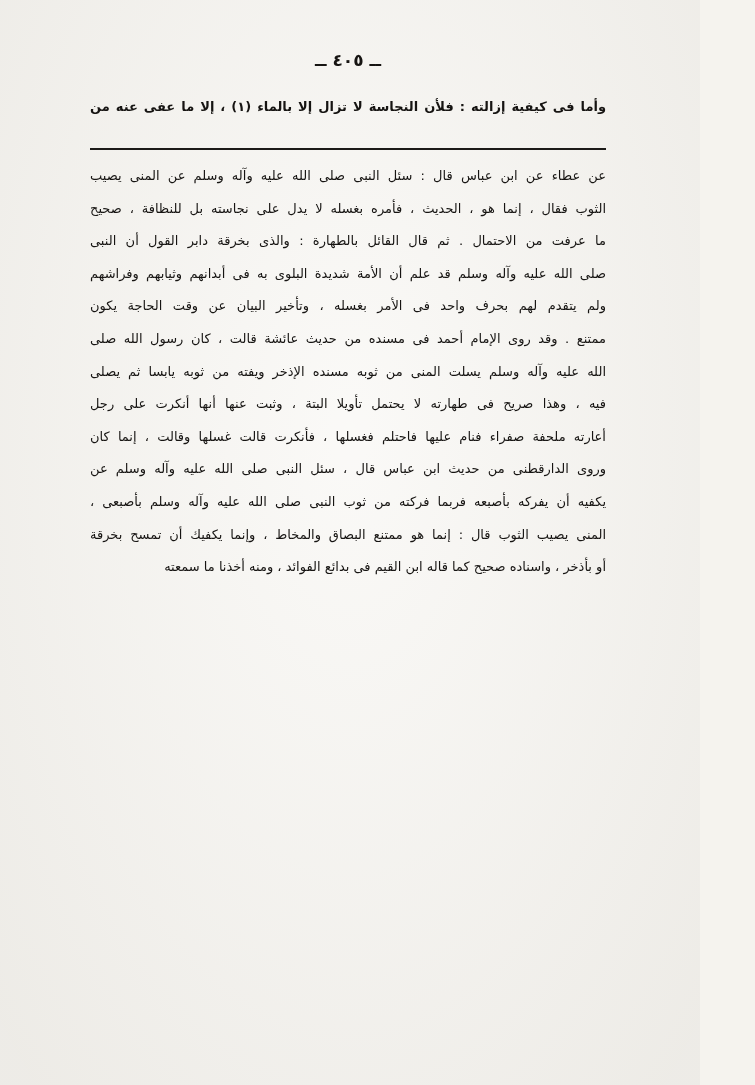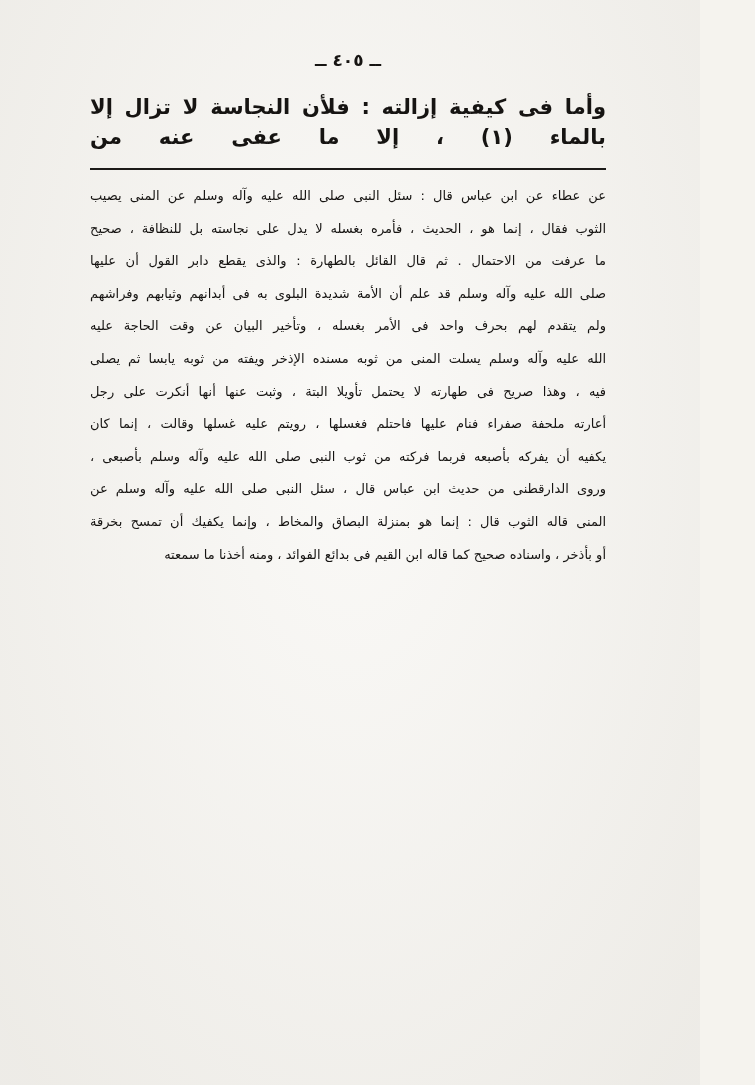--- a/index.html
+++ b/index.html
@@ -26,26 +26,26 @@
       #f5f3ee;
   }
   .page-number {
     text-align: center;
     font-size: 17px;
     font-weight: bold;
     letter-spacing: 1px;
     margin-bottom: 22px;
   }
   .header-line {
-    font-size: 21px;
+    font-size: 13px;
     font-weight: bold;
     line-height: 30px;
     text-align: justify;
     text-align-last: justify;
-    margin-bottom: 16px;
+    margin-bottom: 26px;
   }
   .rule {
     border: 0;
     border-top: 2.2px solid #1c1a18;
     margin: 6px 0 10px 0;
   }
   .body-text {
     margin-top: 4px;
   }
   .body-text .text-line {
@@ -66,25 +66,26 @@
 
   <div class="page-number">ــ ٤٠٥ ــ</div>
 
   <div class="header-line">وأما فى كيفية إزالته : فلأن النجاسة لا تزال إلا بالماء (١) ، إلا ما عفى عنه من</div>
 
   <hr class="rule">
 
   <div class="body-text">
       <div class="text-line">عن عطاء عن ابن عباس قال : سئل النبى صلى الله عليه وآله وسلم عن المنى يصيب</div>
       <div class="text-line">الثوب فقال ، إنما هو ، الحديث ، فأمره بغسله لا يدل على نجاسته بل للنظافة ، صحيح</div>
-      <div class="text-line">ما عرفت من الاحتمال . ثم قال القائل بالطهارة : والذى يقطع دابر القول أن عليها</div>
+      <div class="text-line">ما عرفت من الاحتمال . ثم قال القائل بالطهارة : والذى بخرقة دابر القول أن النبى</div>
       <div class="text-line">صلى الله عليه وآله وسلم قد علم أن الأمة شديدة البلوى به فى أبدانهم وثيابهم وفراشهم</div>
-      <div class="text-line">ولم يتقدم لهم بحرف واحد فى الأمر بغسله ، وتأخير البيان عن وقت الحاجة عليه</div>
+      <div class="text-line">ولم يتقدم لهم بحرف واحد فى الأمر بغسله ، وتأخير البيان عن وقت الحاجة يكون</div>
+      <div class="text-line">ممتنع . وقد روى الإمام أحمد فى مسنده من حديث عائشة قالت ، كان رسول الله صلى</div>
       <div class="text-line">الله عليه وآله وسلم يسلت المنى من ثوبه مسنده الإذخر ويفته من ثوبه يابسا ثم يصلى</div>
       <div class="text-line">فيه ، وهذا صريح فى طهارته لا يحتمل تأويلا البتة ، وثبت عنها أنها أنكرت على رجل</div>
-      <div class="text-line">أعارته ملحفة صفراء فنام عليها فاحتلم فغسلها ، رويتم عليه غسلها وقالت ، إنما كان</div>
+      <div class="text-line">أعارته ملحفة صفراء فنام عليها فاحتلم فغسلها ، فأنكرت قالت غسلها وقالت ، إنما كان</div>
+      <div class="text-line">وروى الدارقطنى من حديث ابن عباس قال ، سئل النبى صلى الله عليه وآله وسلم عن</div>
       <div class="text-line">يكفيه أن يفركه بأصبعه فربما فركته من ثوب النبى صلى الله عليه وآله وسلم بأصبعى ،</div>
-      <div class="text-line">وروى الدارقطنى من حديث ابن عباس قال ، سئل النبى صلى الله عليه وآله وسلم عن</div>
-      <div class="text-line">المنى قاله الثوب قال : إنما هو بمنزلة البصاق والمخاط ، وإنما يكفيك أن تمسح بخرقة</div>
+      <div class="text-line">المنى يصيب الثوب قال : إنما هو ممتنع البصاق والمخاط ، وإنما يكفيك أن تمسح بخرقة</div>
       <div class="text-line">أو بأذخر ، واسناده صحيح كما قاله ابن القيم فى بدائع الفوائد ، ومنه أخذنا ما سمعته</div>
     </div>
 
 </div>
 
 </body></html>

